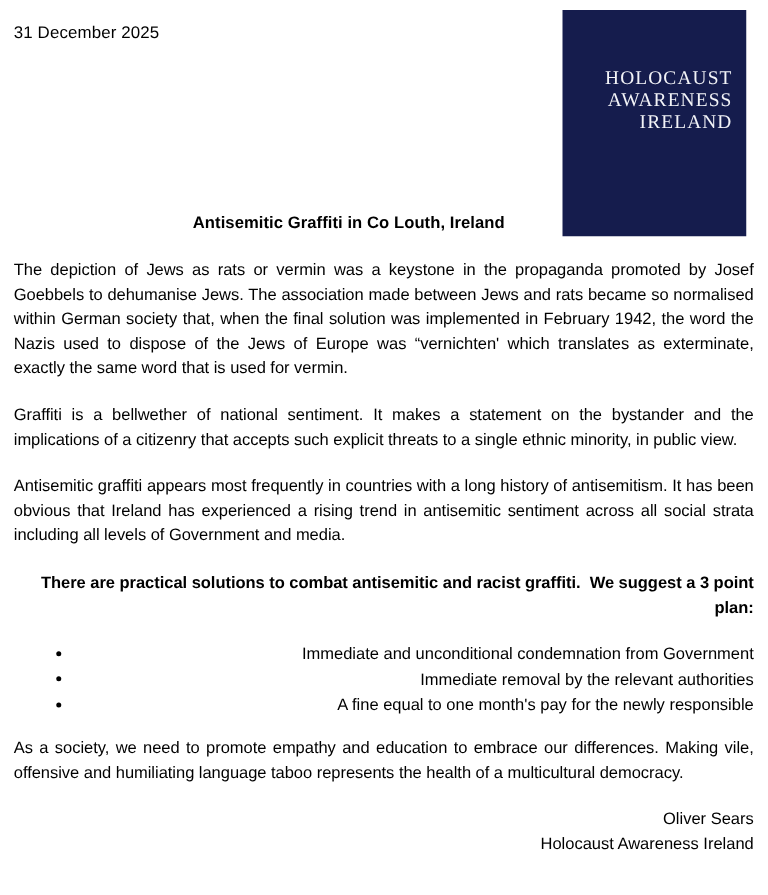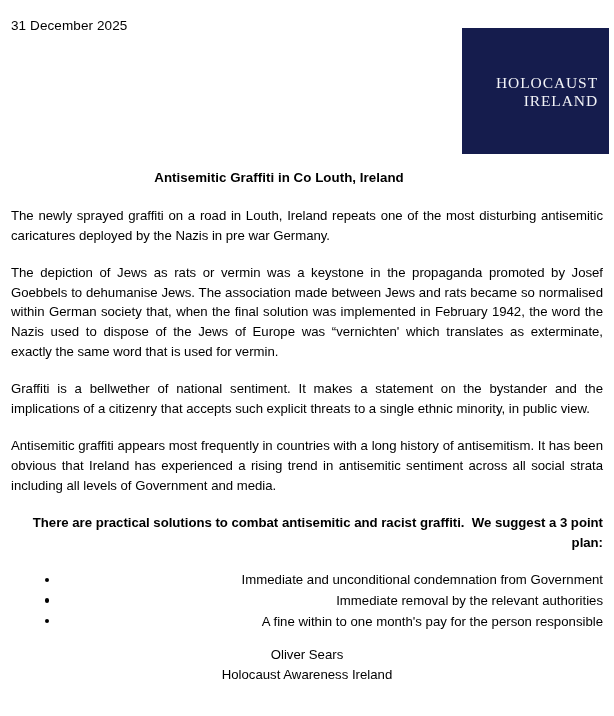--- a/index.html
+++ b/index.html
@@ -37,26 +37,25 @@
     font-size: 13.5px;
     font-weight: normal;
     letter-spacing: 0.1px;
     line-height: 1;
     white-space: nowrap;
   }
 
   .logo {
     position: absolute;
     left: 450px;
-    top: 28px;
+    top: 8px;
     width: 147px;
-    height: 126px;
+    height: 181px;
     background: #151c4d;
     box-sizing: border-box;
-    margin-left: 12px;
   }
 
   .logo-text {
     position: absolute;
     right: 11px;
     top: 46px;
     text-align: right;
     color: #f2f3f7;
     font-family: "Liberation Serif", serif;
     font-size: 15.5px;
@@ -127,70 +126,71 @@
     border-radius: 50%;
     background: #000000;
   }
 
   .signature {
     margin-top: 4px;
   }
   .signature div {
     font-size: 13.2px;
     line-height: 19.6px;
-    text-align: center;
+    text-align: right;
   }
 </style>
 </head>
 <body>
 
 <div class="page">
 
   <div class="header">
 
     <div class="doc-date">31 December 2025</div>
 
     <div class="logo">
       <div class="logo-text">
         <span class="l1">HOLOCAUST</span>
+        <span class="l2">AWARENESS</span>
         <span class="l3">IRELAND</span>
       </div>
     </div>
 
   </div>
 
   <div class="doc-title">Antisemitic Graffiti in Co Louth, Ireland</div>
 
   <div class="body-area">
 
-    <p class="para">The newly sprayed graffiti on a road in Louth, Ireland repeats one of the most disturbing antisemitic caricatures deployed by the Nazis in pre war Germany.</p>
 
     <p class="para">The depiction of Jews as rats or vermin was a keystone in the propaganda promoted by Josef Goebbels to dehumanise Jews. The association made between Jews and rats became so normalised within German society that, when the final solution was implemented in February 1942, the word the Nazis used to dispose of the Jews of Europe was “vernichten' which translates as exterminate, exactly the same word that is used for vermin.</p>
 
     <p class="para">Graffiti is a bellwether of national sentiment. It makes a statement on the bystander and the implications of a citizenry that accepts such explicit threats to a single ethnic minority, in public view.</p>
 
     <p class="para">Antisemitic graffiti appears most frequently in countries with a long history of antisemitism. It has been obvious that Ireland has experienced a rising trend in antisemitic sentiment across all social strata including all levels of Government and media.</p>
 
     <p class="para noindent-last">There are practical solutions to combat antisemitic and racist graffiti.  We suggest a 3 point plan:</p>
 
     <ul class="plan-list">
       <li>
         <span class="bullet-dot"></span>
         <span>Immediate and unconditional condemnation from Government</span>
       </li>
       <li>
         <span class="bullet-dot"></span>
         <span>Immediate removal by the relevant authorities</span>
       </li>
       <li>
         <span class="bullet-dot"></span>
-        <span>A fine within to one month's pay for the person responsible</span>
+        <span>A fine equal to one month's pay for the newly responsible</span>
       </li>
     </ul>
 
+    <p class="para">As a society, we need to promote empathy and education to embrace our differences. Making vile, offensive and humiliating language taboo represents the health of a multicultural democracy.</p>
 
     <div class="signature">
       <div>Oliver Sears</div>
       <div>Holocaust Awareness Ireland</div>
     </div>
 
   </div>
 
 </div>
 

